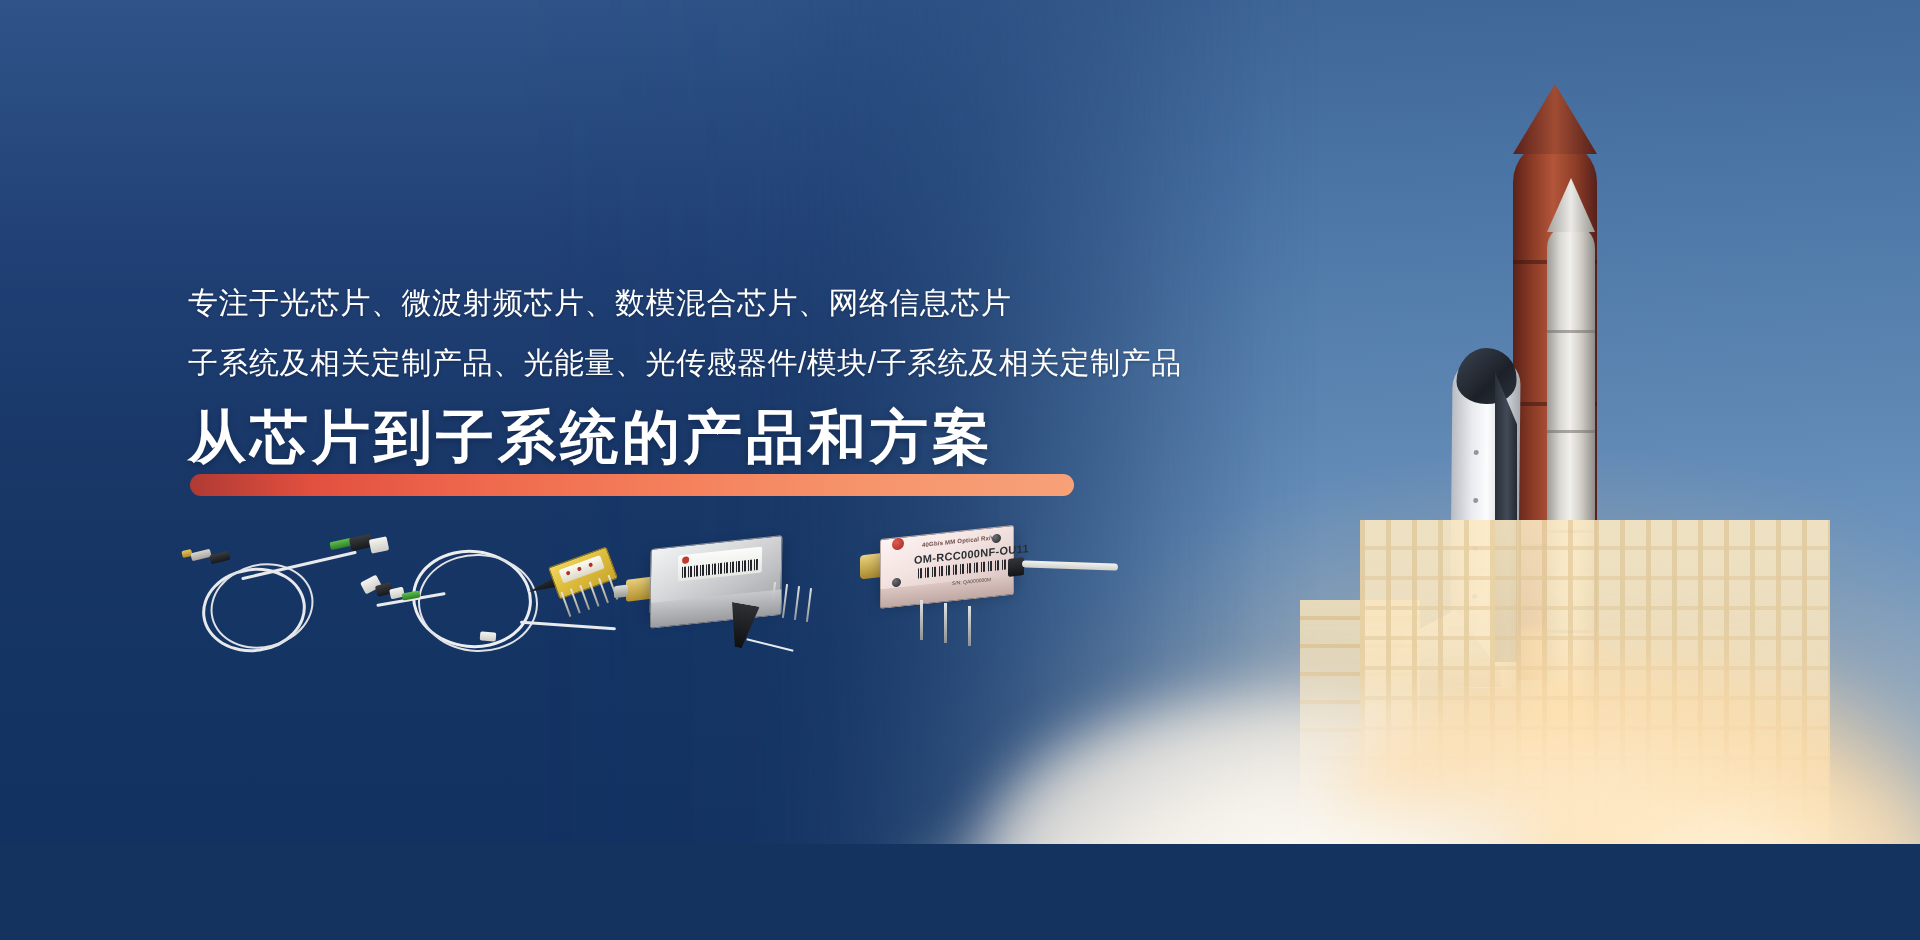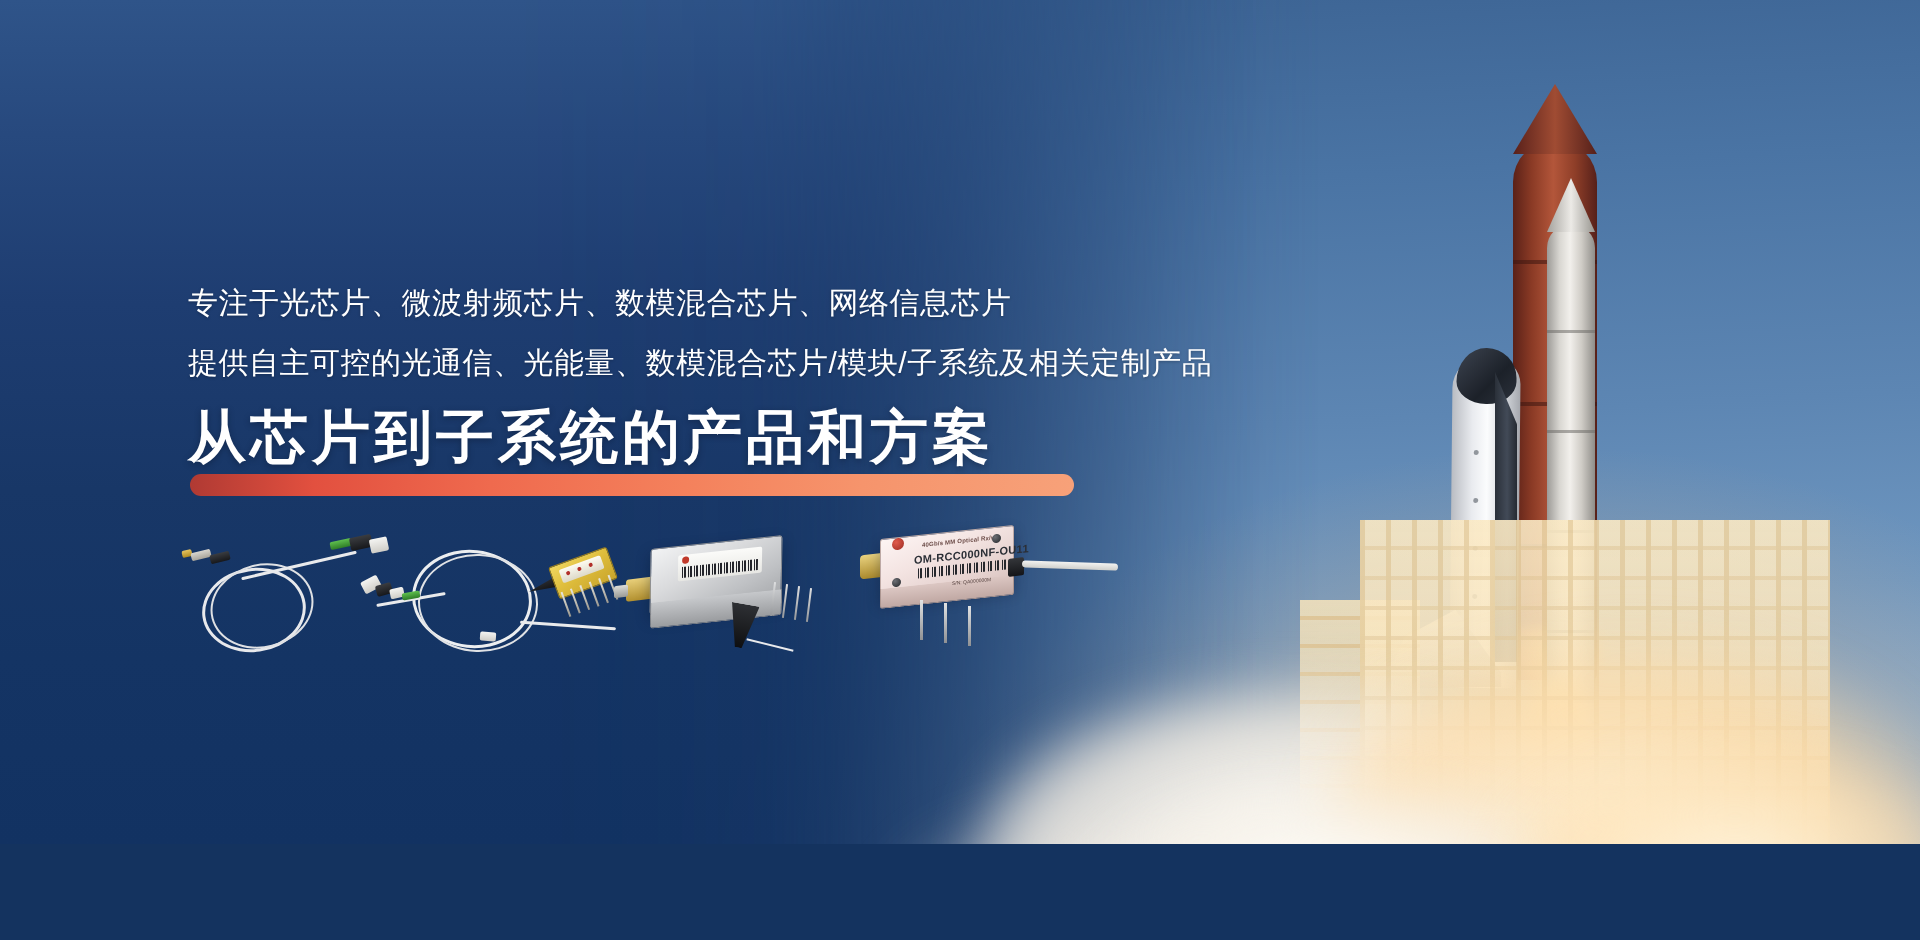--- a/index.html
+++ b/index.html
@@ -317,21 +317,21 @@
   <div class="smoke s5"></div>
   <div class="smoke s1"></div>
   <div class="smoke s2"></div>
   <div class="smoke s3"></div>
   <div class="smoke s4"></div>
 
   <div class="copy">
 
     <div class="sub-line sub1">专注于光芯片、微波射频芯片、数模混合芯片、网络信息芯片</div>
 
-    <div class="sub-line sub2">提供自主可控的光通信、光能量、数模混合芯片/模块/子系统及相关定制产品</div>
+    <div class="sub-line sub2">子系统及相关定制产品、光能量、光传感器件/模块/子系统及相关定制产品</div>
 
     <div class="headline-wrap">
       <div class="underline"></div>
       <div class="headline">从芯片到子系统的产品和方案</div>
     </div>
   </div>
 
   <div class="products">
 
     <div>

